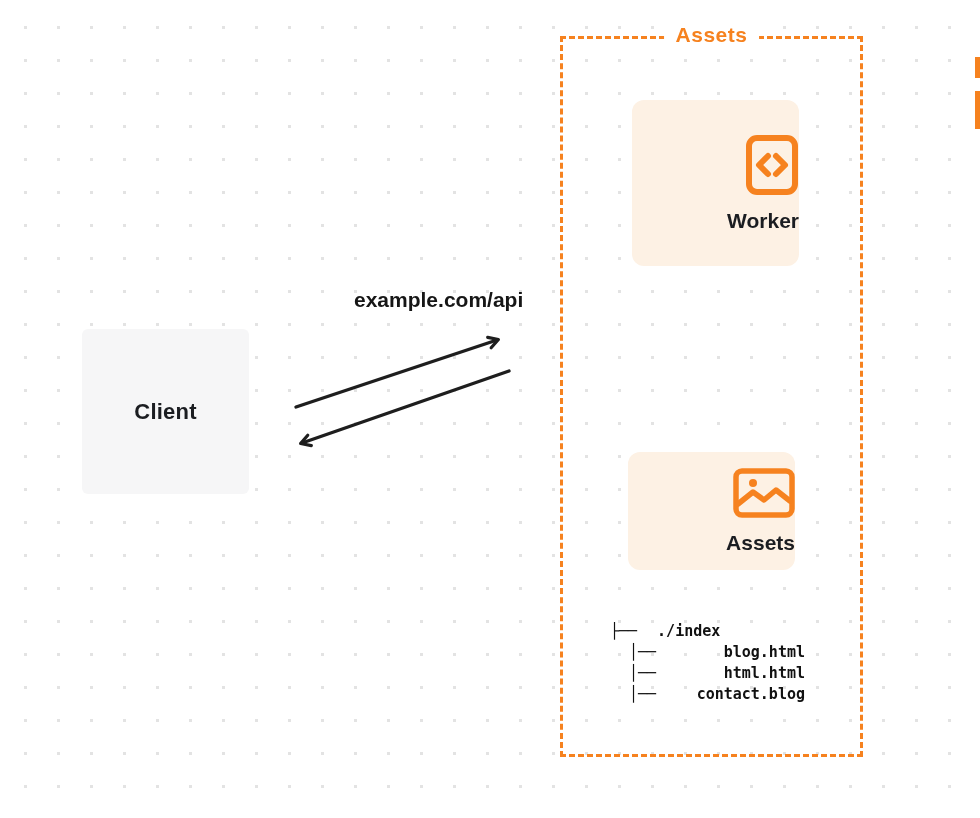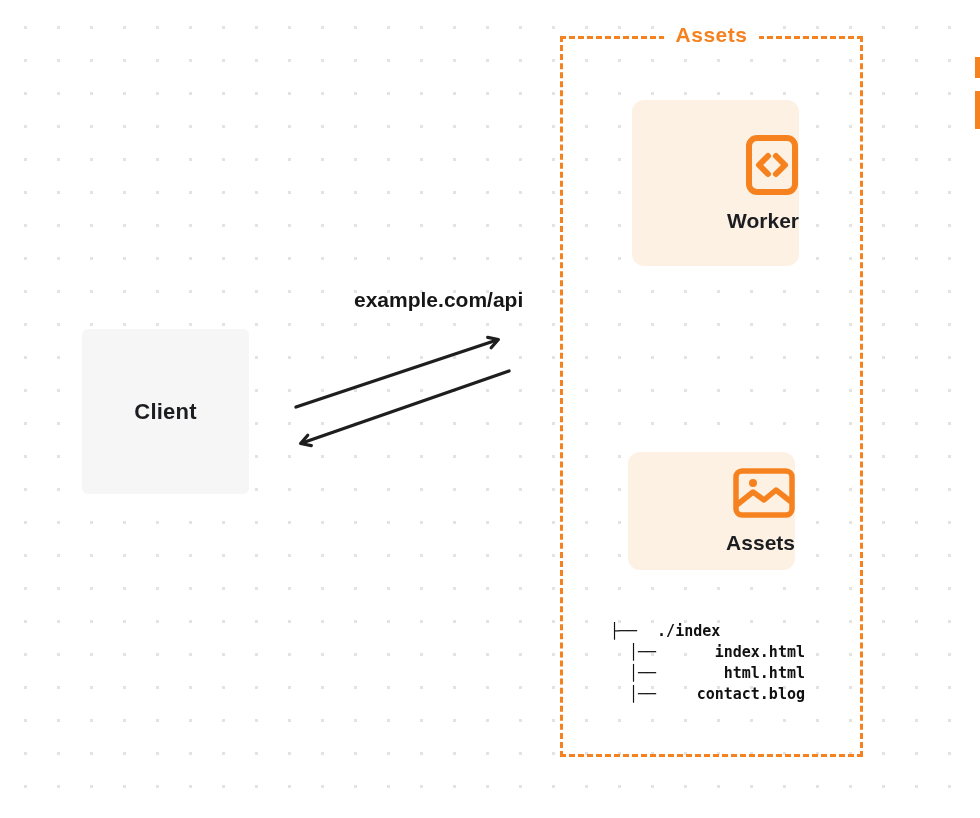--- a/index.html
+++ b/index.html
@@ -130,21 +130,21 @@
       <div class="card-label">Assets</div>
     </div>
 
     <div class="file-tree">
       <div class="tree-row root">
         <span>├──</span>
         <span class="root-name">./index</span>
       </div>
       <div class="tree-row file">
         <span>│──</span>
-        <span class="name">index.html</span>
+        <span class="name">blog.html</span>
       </div>
       <div class="tree-row file">
         <span>│──</span>
         <span class="name">html.html</span>
       </div>
       <div class="tree-row file">
         <span>│──</span>
         <span class="name">contact.blog</span>
       </div>
     </div>

